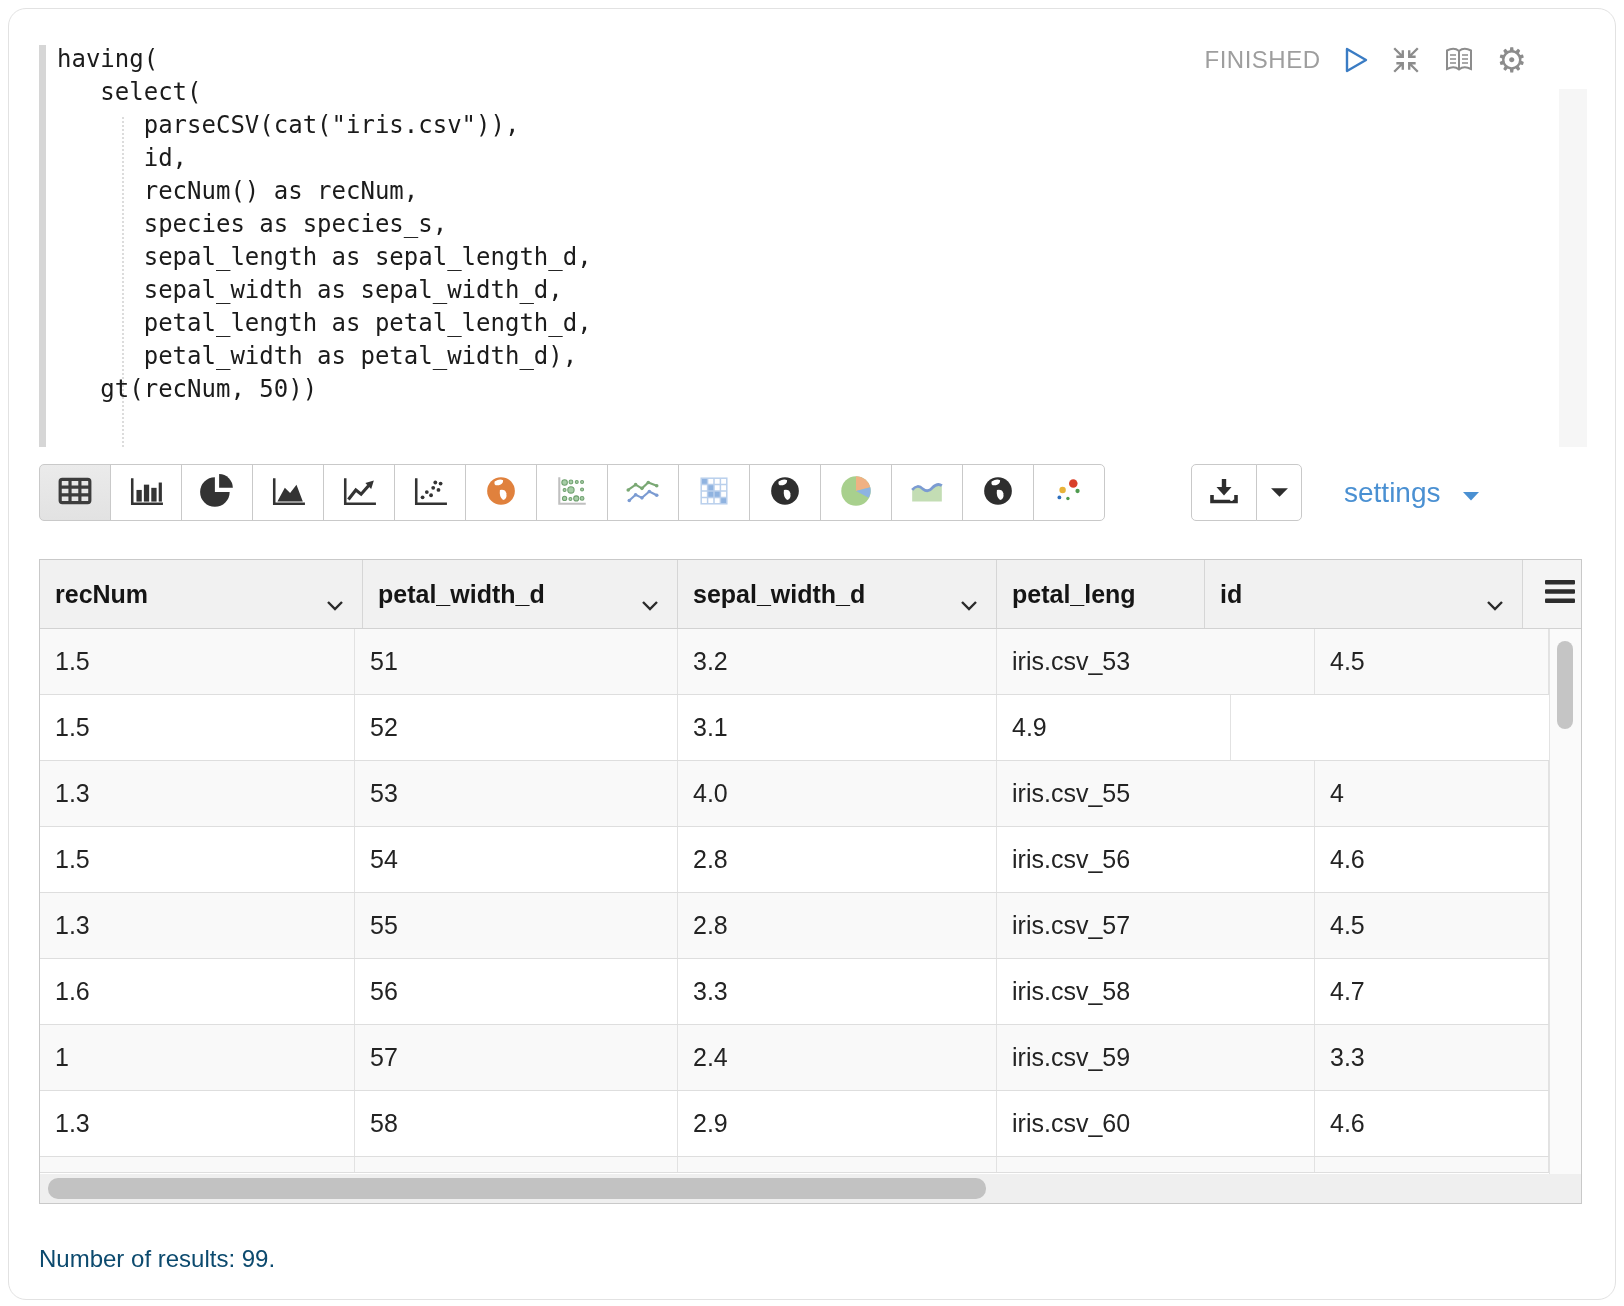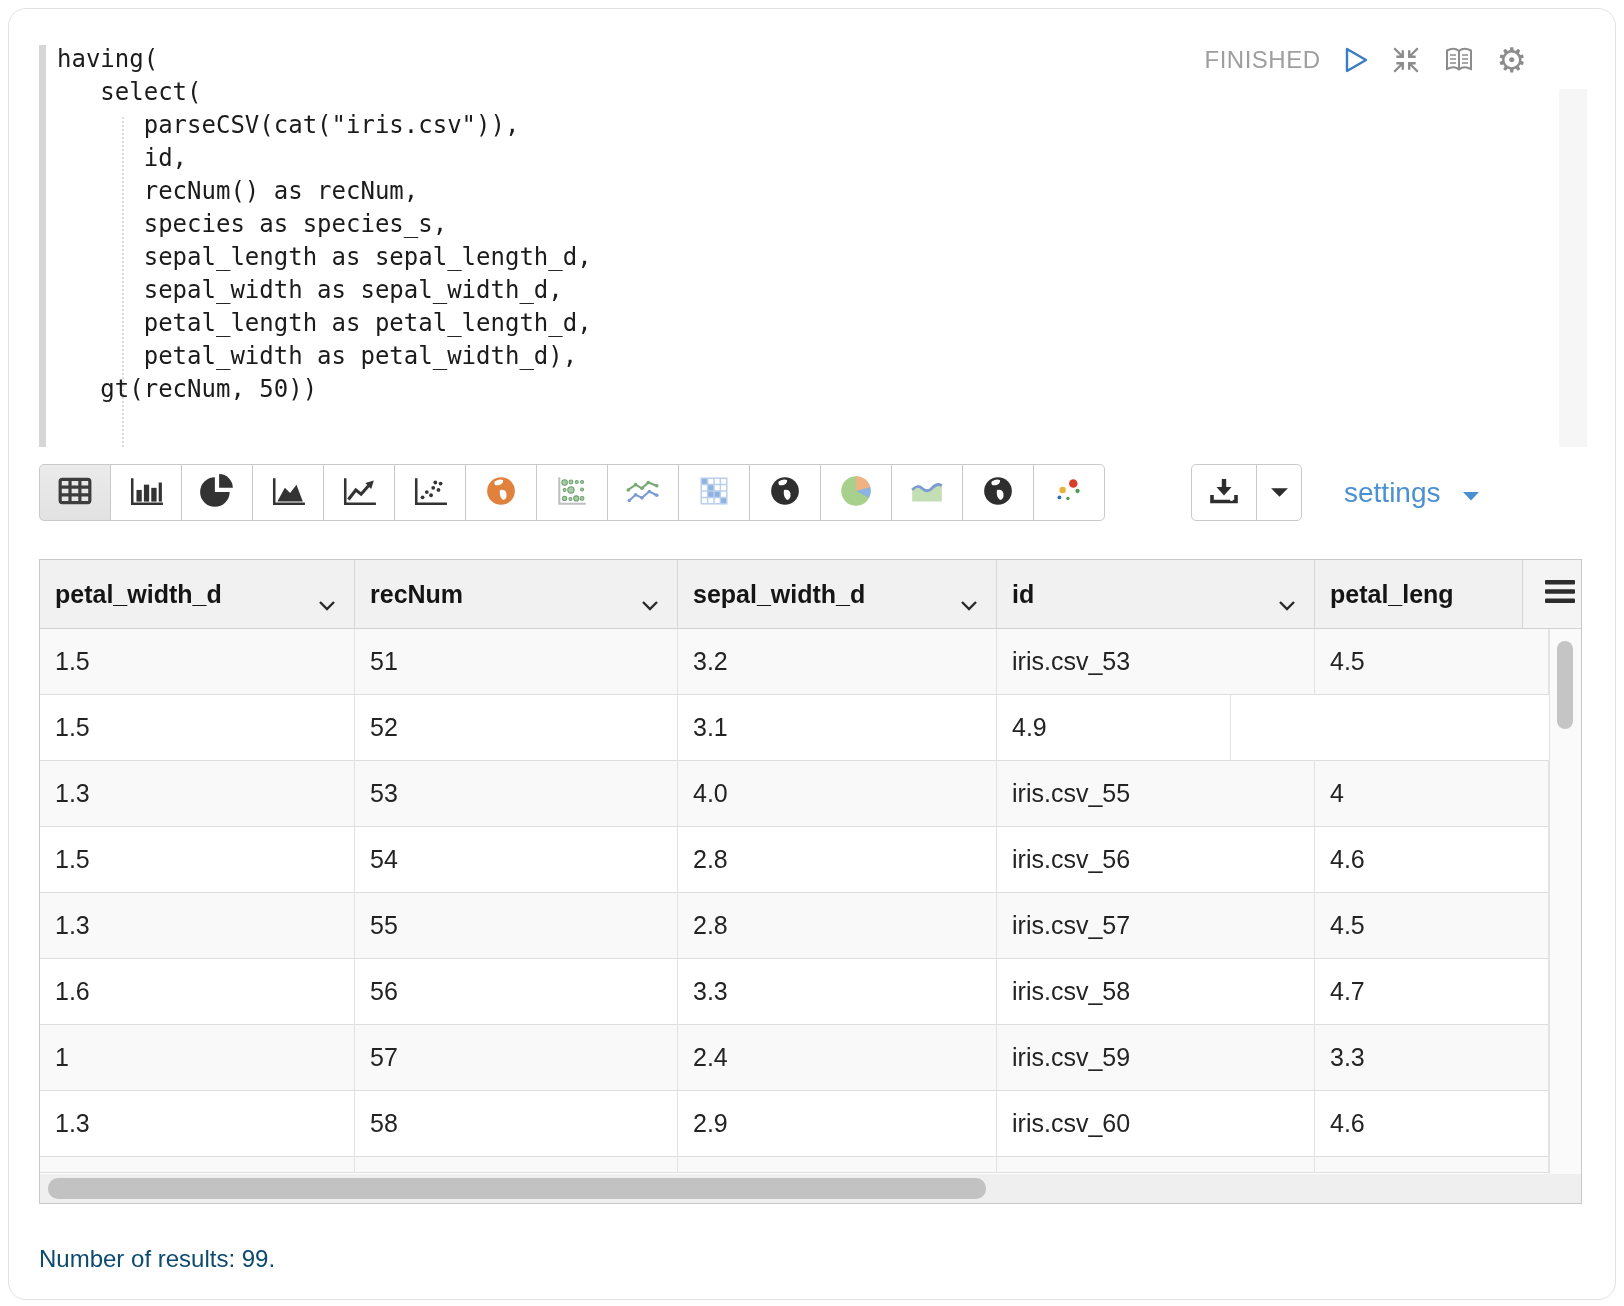--- a/index.html
+++ b/index.html
@@ -281,46 +281,46 @@
     <div class="settings-link">
       <span>settings</span>
       <span><svg width="20" height="12" viewBox="0 0 20 12">
             <path d="M2 2 L10 10.5 L18 2 Z" fill="#4a90d2"></path>
           </svg></span>
     </div>
   </div>
 
   <div class="table-wrap">
     <div class="thead">
+      <div class="th c1">
+        <span>recNum</span>
+        <span class="caret"><svg width="18" height="11" viewBox="0 0 18 11" fill="none" stroke="#2b2b2b" stroke-width="2.4">
+              <path d="M2 2 L9 9 L16 2"></path>
+            </svg></span>
+      </div>
       <div class="th c0">
         <span>petal_width_d</span>
         <span class="caret"><svg width="18" height="11" viewBox="0 0 18 11" fill="none" stroke="#2b2b2b" stroke-width="2.4">
               <path d="M2 2 L9 9 L16 2"></path>
             </svg></span>
       </div>
-      <div class="th c1">
-        <span>recNum</span>
-        <span class="caret"><svg width="18" height="11" viewBox="0 0 18 11" fill="none" stroke="#2b2b2b" stroke-width="2.4">
-              <path d="M2 2 L9 9 L16 2"></path>
-            </svg></span>
-      </div>
       <div class="th c2">
         <span>sepal_width_d</span>
         <span class="caret"><svg width="18" height="11" viewBox="0 0 18 11" fill="none" stroke="#2b2b2b" stroke-width="2.4">
               <path d="M2 2 L9 9 L16 2"></path>
             </svg></span>
       </div>
+      <div class="th c4">
+        <span>petal_leng</span>
+      </div>
       <div class="th c3">
         <span>id</span>
         <span class="caret"><svg width="18" height="11" viewBox="0 0 18 11" fill="none" stroke="#2b2b2b" stroke-width="2.4">
               <path d="M2 2 L9 9 L16 2"></path>
             </svg></span>
-      </div>
-      <div class="th c4">
-        <span>petal_leng</span>
       </div>
       <div class="th th-menu">
         <span><svg width="30" height="23" viewBox="0 0 30 23">
               <g fill="#2d2d2d">
                 <rect y="0" width="30" height="4.4" rx="1"></rect>
                 <rect y="9.3" width="30" height="4.4" rx="1"></rect>
                 <rect y="18.6" width="30" height="4.4" rx="1"></rect>
               </g>
             </svg></span>
       </div>

